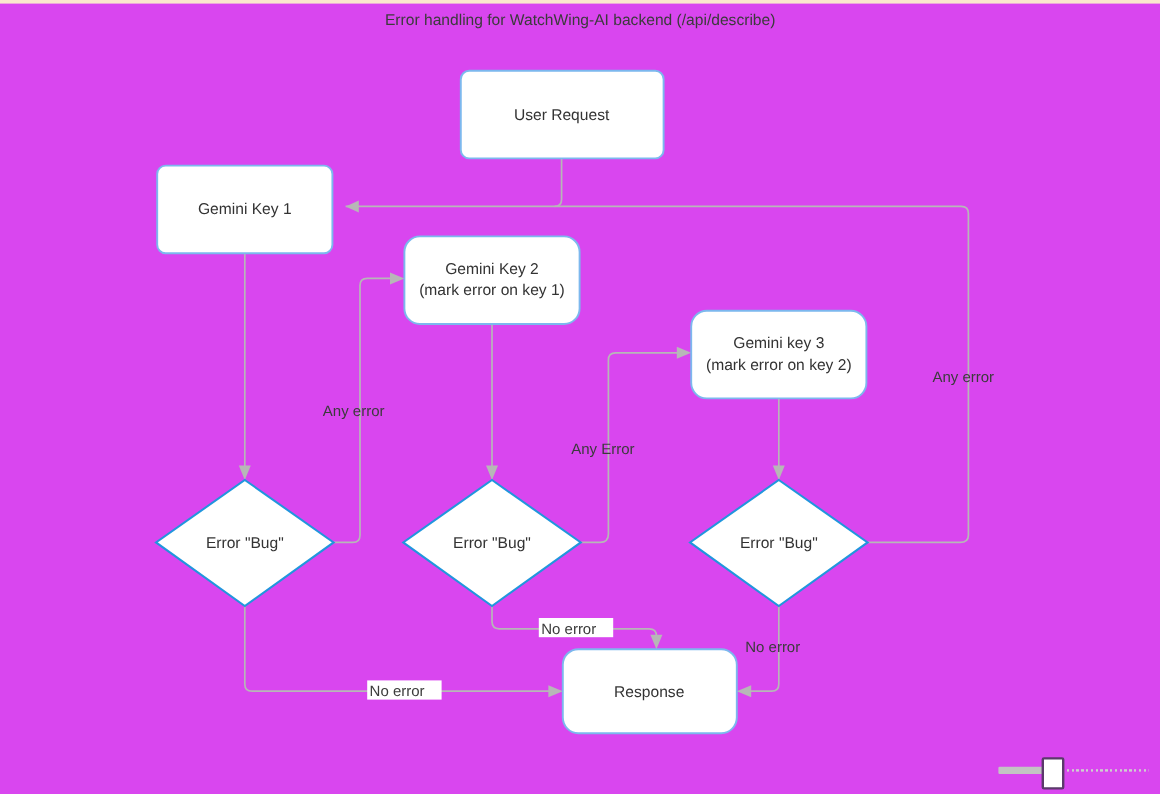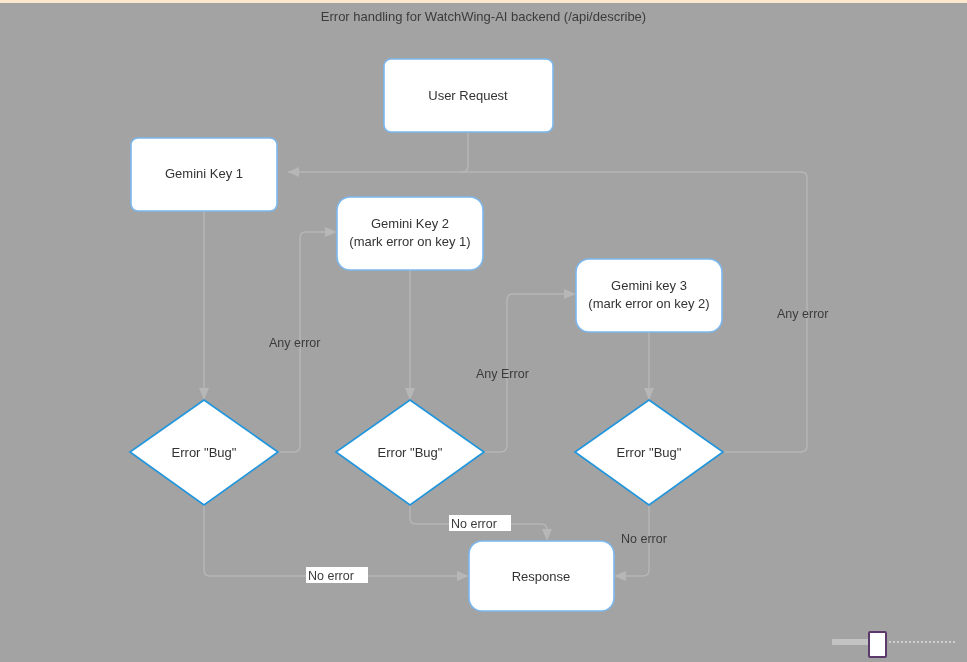--- a/index.html
+++ b/index.html
@@ -11,21 +11,21 @@
     width: 967px;
     height: 662px;
     font-family: "Liberation Sans", sans-serif;
     overflow: hidden;
     position: relative;
   }
   #app {
     position: relative;
     width: 967px;
     height: 662px;
-    background: #a3a3a3;
+    background: #d946ef;
   }
   .top-rule {
     position: absolute;
     left: 0;
     top: 0;
     width: 967px;
     height: 3px;
     background: #fbe7cd;
   }
   .diagram-title {

